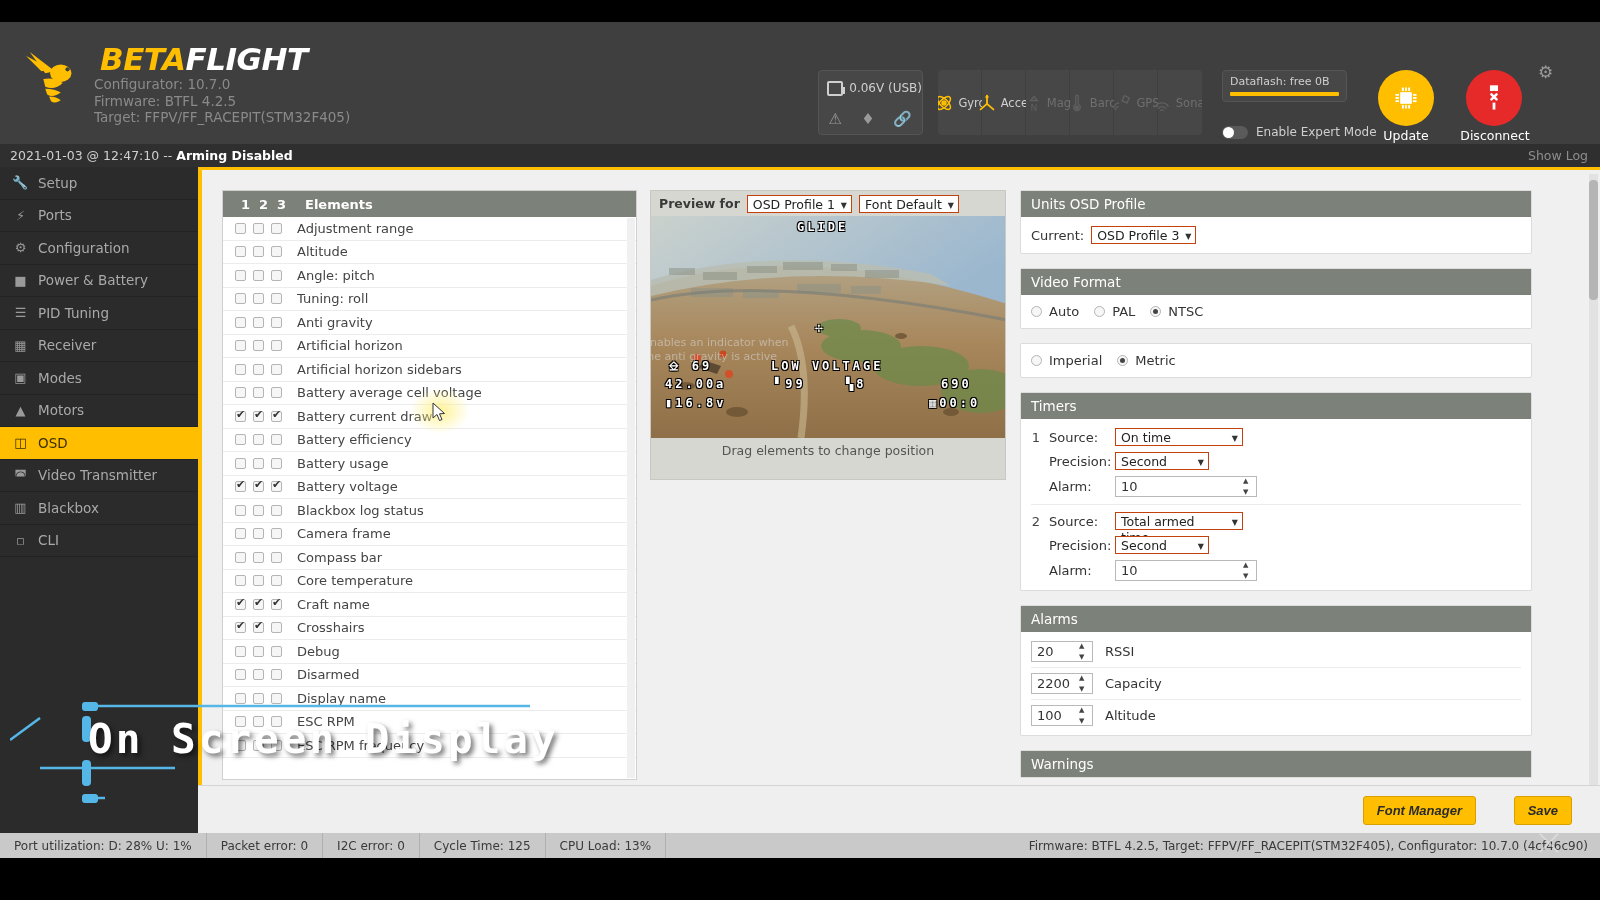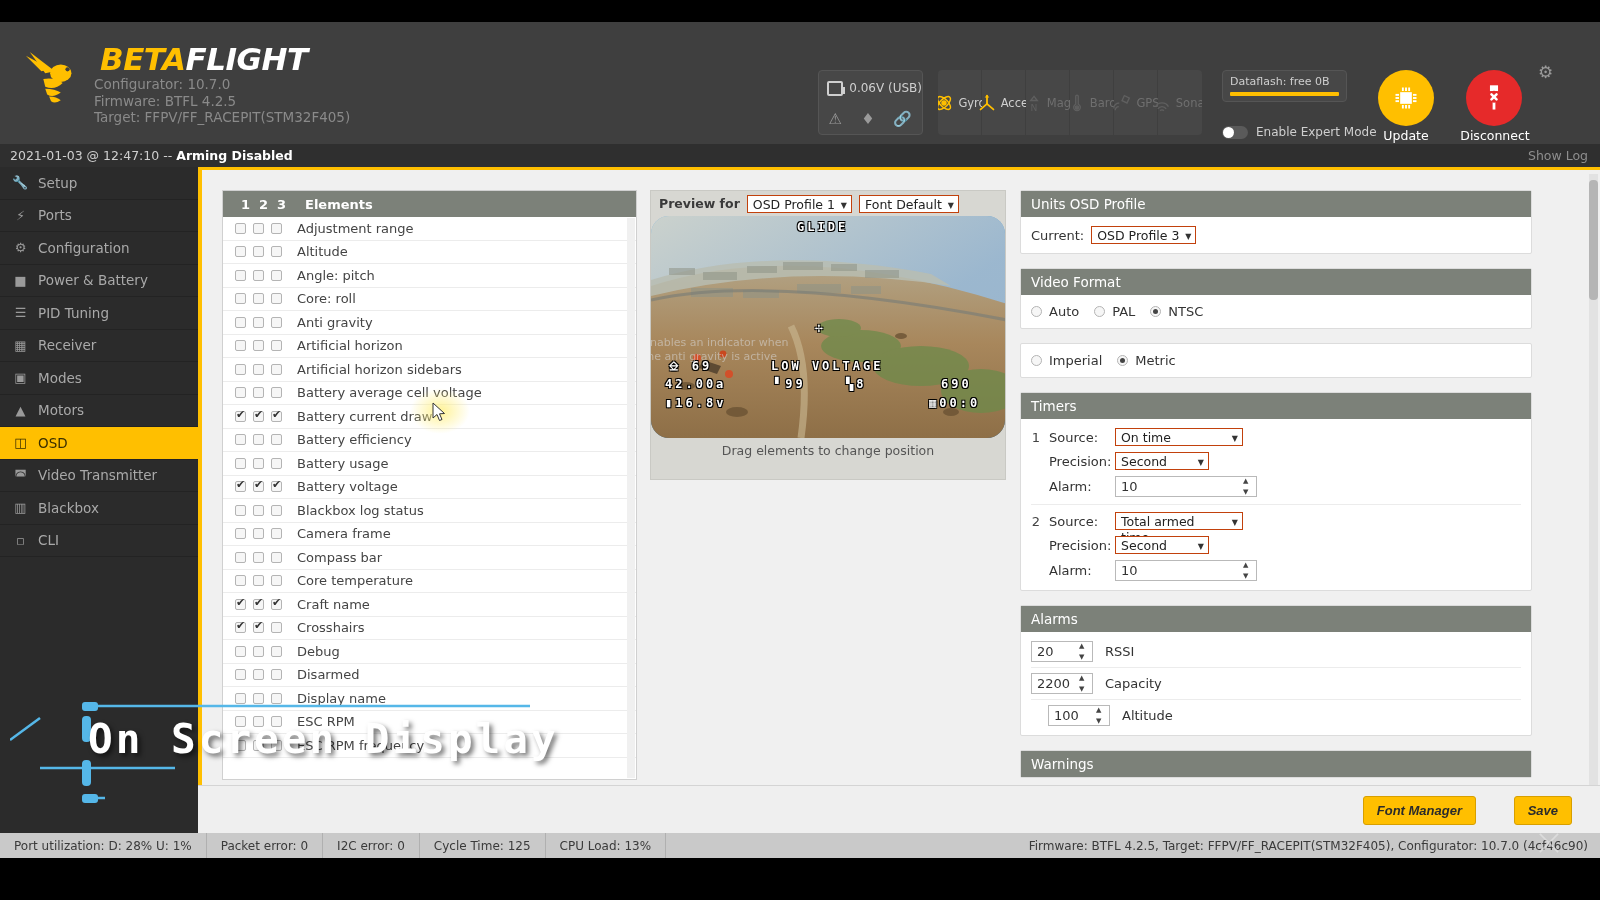--- a/index.html
+++ b/index.html
@@ -111,21 +111,21 @@
   .el-label { margin-left:8px; }
 
   
   .preview { position:absolute; left:452px; top:20px; width:356px; height:290px; background:#d7d7d2;
              border:1px solid #c9c9c4; }
   .pv-bar { height:25px; display:flex; align-items:center; padding:0 8px; gap:7px; }
   .pv-bar .pv-lab { font-size:12.5px; color:#3a3a3a; font-weight:bold; }
   .sel { background:#fff; border:1px solid #c2410c; font-size:12.5px; padding:1px 16px 1px 5px;
          position:relative; color:#222; height:18px; line-height:16px; }
   .sel:after { content:"\25BC"; position:absolute; right:4px; top:2px; font-size:8px; color:#333; }
-  .pv-screen { position:relative; height:222px; overflow:hidden;border-radius:18px; }
+  .pv-screen { position:relative; height:222px; overflow:hidden; }
   .pv-foot { height:25px; display:flex; align-items:center; justify-content:center;
              font-size:12.5px; color:#555; }
   .osd-txt { position:absolute; color:#fff; font-family:"DejaVu Sans Mono", monospace;
              font-size:12px; letter-spacing:3px; font-weight:bold;
              text-shadow:1px 1px 0 #000,-1px 1px 0 #000,1px -1px 0 #000,-1px -1px 0 #000; }
   .tooltip-ghost { position:absolute; left:-8px; top:120px; width:160px; color:#d8d8d8;
              font-size:11px; line-height:14px; opacity:.55; }
 
   
   .rightcol { position:absolute; left:822px; top:20px; width:512px; }
@@ -141,21 +141,21 @@
   .num-input { border:1px solid #b9b9b9; background:#fff; height:21px; font-size:13px;
                padding:0 16px 0 5px; position:relative; display:inline-flex; align-items:center; }
   .spin { position:absolute; right:2px; top:1px; width:11px; height:18px;
           display:flex; flex-direction:column; justify-content:space-between;
           font-size:7px; color:#444; line-height:7px; }
   .tm-row { display:flex; align-items:center; gap:8px; margin-bottom:6px; font-size:13px; }
   .tm-idx { width:10px; text-align:center; color:#444; }
   .tm-lab { width:58px; color:#333; }
   .al-row { display:flex; align-items:center; gap:12px; padding:5px 0;
             border-bottom:1px solid #ececec; }
-  .al-row:last-child { border-bottom:none;margin-left:17px; }
+  .al-row:last-child { border-bottom:none; }
 
   
   .vscroll { position:absolute; right:2px; top:4px; width:9px; height:680px; background:#e2e2e2; }
   .vthumb { position:absolute; right:2px; top:10px; width:9px; height:120px; background:#b5b5b5; border-radius:4px; }
   .el-scroll { position:absolute; right:1px; top:27px; width:8px; height:560px; background:#f0f0f0; }
 
   
   .footer { position:absolute; left:198px; top:785px; width:1402px; height:48px;
             background:#efefef; border-top:1px solid #d4d4d4; }
   .btn-y { position:absolute; top:10px; background:#ffbf00; border:1px solid #d79f00;
@@ -421,21 +421,21 @@
           <div class="el-row">
             <span class="cbx"></span>
             <span class="cbx"></span>
             <span class="cbx"></span>
             <span class="el-label">Angle: pitch</span>
           </div>
           <div class="el-row">
             <span class="cbx"></span>
             <span class="cbx"></span>
             <span class="cbx"></span>
-            <span class="el-label">Core: roll</span>
+            <span class="el-label">Tuning: roll</span>
           </div>
           <div class="el-row">
             <span class="cbx"></span>
             <span class="cbx"></span>
             <span class="cbx"></span>
             <span class="el-label">Anti gravity</span>
           </div>
           <div class="el-row">
             <span class="cbx"></span>
             <span class="cbx"></span>

